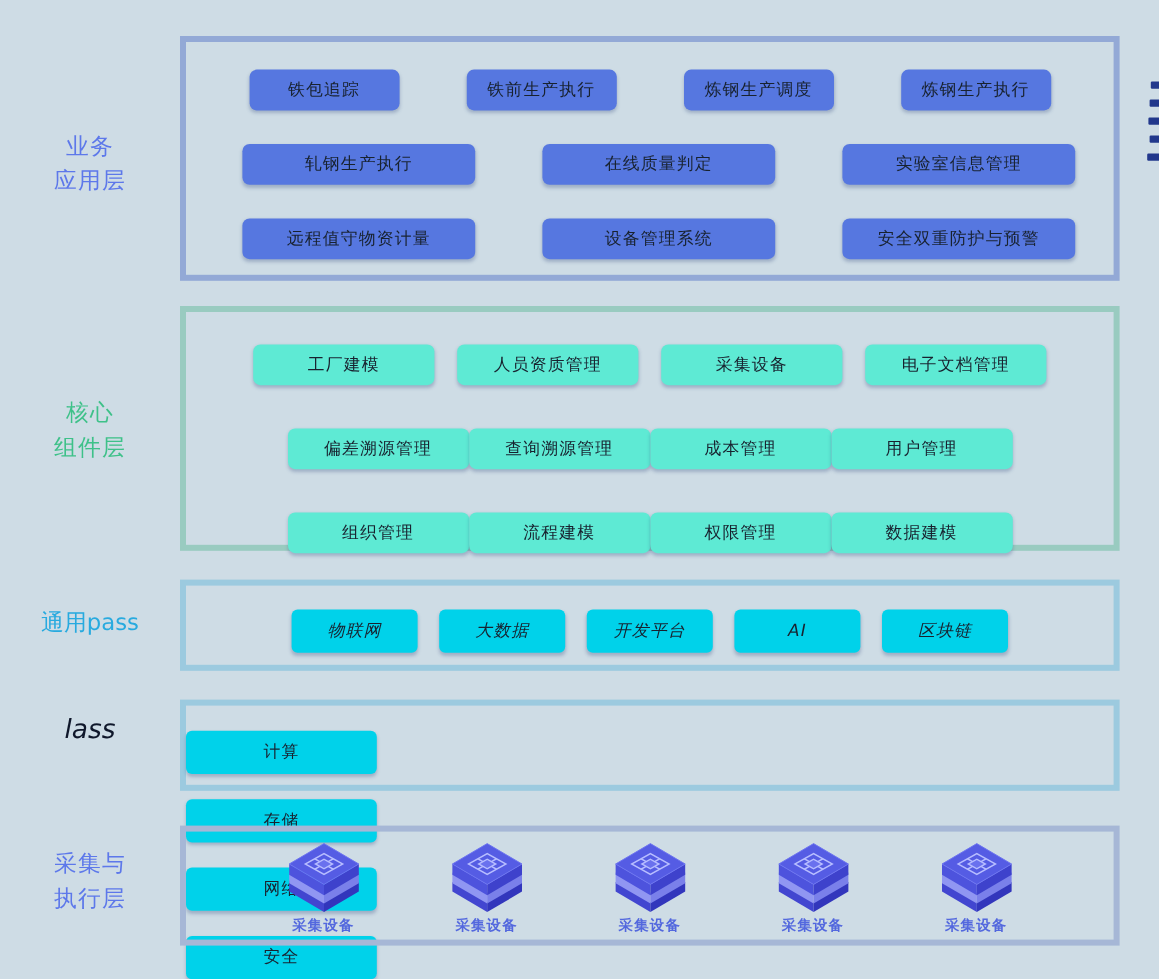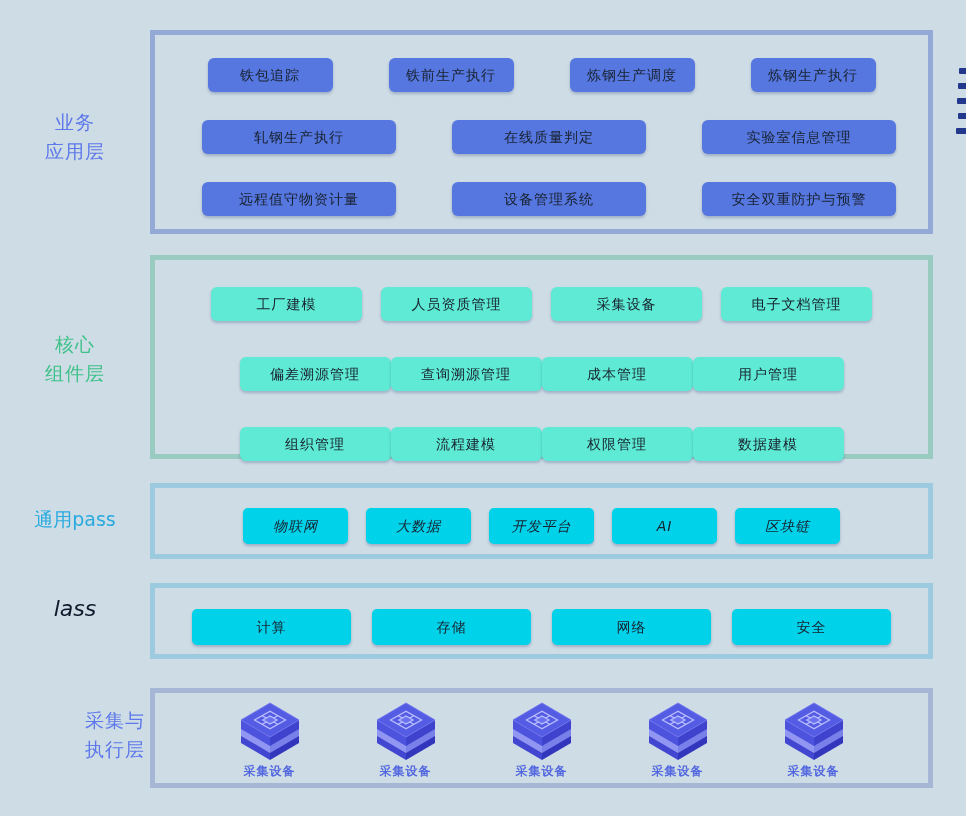--- a/index.html
+++ b/index.html
@@ -9,21 +9,21 @@
   }
   
   .layer-label{
     position:absolute;left:0;width:150px;text-align:center;
     font-size:19px;font-weight:500;line-height:1.5;letter-spacing:1px;
   }
   .lbl-business{top:108px;color:#5d78ea;}
   .lbl-core{top:330px;color:#3ec189;}
   .lbl-paas{top:505px;color:#28aadf;font-size:19px;letter-spacing:0;}
   .lbl-iaas{top:592px;color:#0f172a;font-size:22px;letter-spacing:0;font-style:italic;}
-  .lbl-devices{top:706px;color:#5d78ea;padding-left:40px;}
+  .lbl-devices{top:706px;color:#5d78ea;}
   .layer-label span{display:block;}
   
   .panel{position:absolute;left:150px;width:783px;border:5px solid #a21caf;box-sizing:border-box;}
   .panel-1{top:30px;height:204px;border-color:#93a9d6;}
   .panel-2{top:255px;height:204px;border-color:#99cbc0;}
   .panel-3{top:483px;height:76px;border-color:#9ccadf;}
   .panel-4{top:583px;height:76px;border-color:#9ccadf;}
   .panel-5{top:688px;height:100px;border-color:#a6b7d6;}
   
   .row{display:flex;justify-content:center;}
@@ -38,21 +38,21 @@
   .btn.cyan{background:#00d2ea;height:36px;line-height:36px;border-radius:5px;}
   .panel-1 .row-a{margin-top:23px;gap:56px;}
   .panel-1 .row-a .btn{width:125px;}
   .panel-1 .row-b{margin-top:28px;gap:41px;}
   .panel-1 .row-b .btn{width:194px;margin-left:15px;}
   .panel-2 .row-a{margin-top:27px;gap:19px;}
   .panel-2 .row-b{margin-top:36px;align-items:flex-end;}
   .panel-2 .btn{width:151px;}
   .panel-3 .row-a{margin-top:20px;gap:18px;}
   .panel-3 .btn{width:105px;font-style:italic;}
-  .panel-4 .row-a{margin-top:21px;gap:21px;}
+  .panel-4 .row-a{margin-top:21px;gap:21px;flex-direction:column;}
   .panel-4 .btn{width:159px;}
   
   .devices-row{display:flex;justify-content:center;gap:70px;margin-top:8px;}
   .device{width:66px;text-align:center;}
   .device .cube{display:block;width:66px;height:60px;}
   .device-label{
     margin-top:2px;font-size:12px;font-weight:bold;color:#5368de;
     letter-spacing:1px;white-space:nowrap;
   }
   

